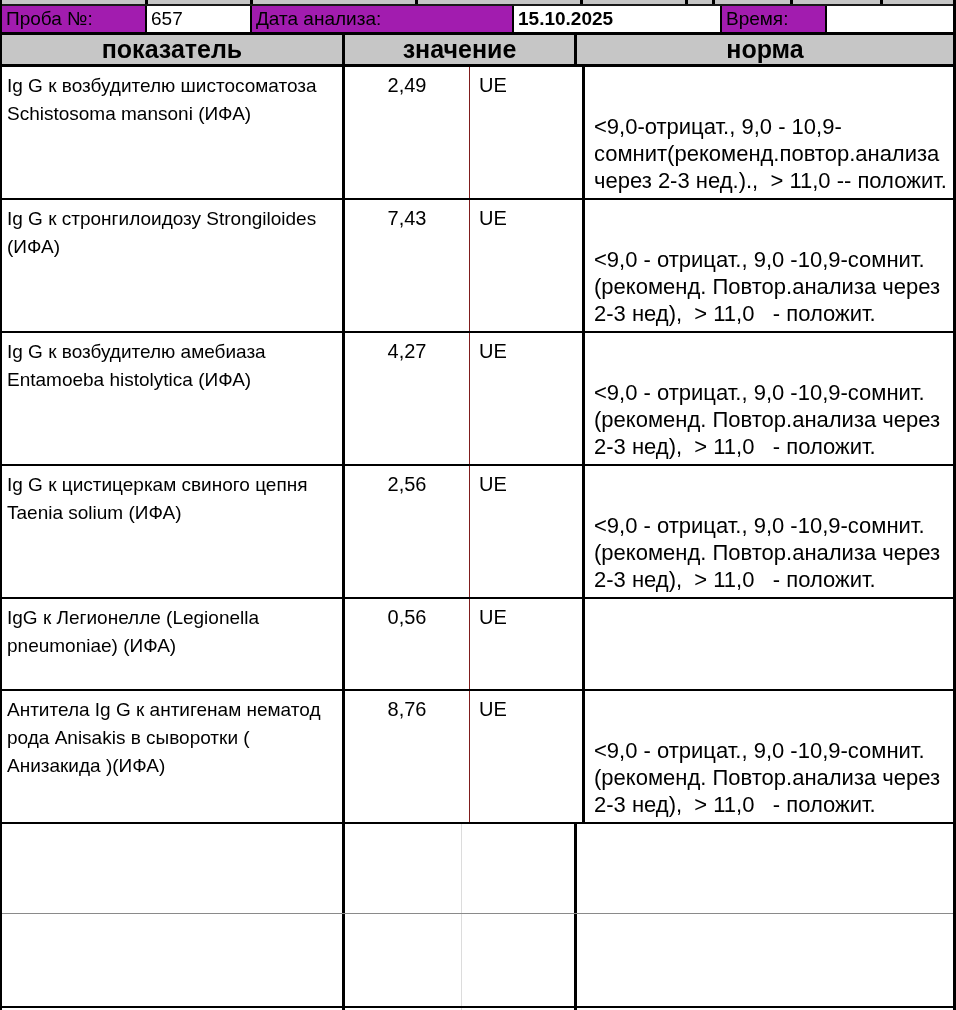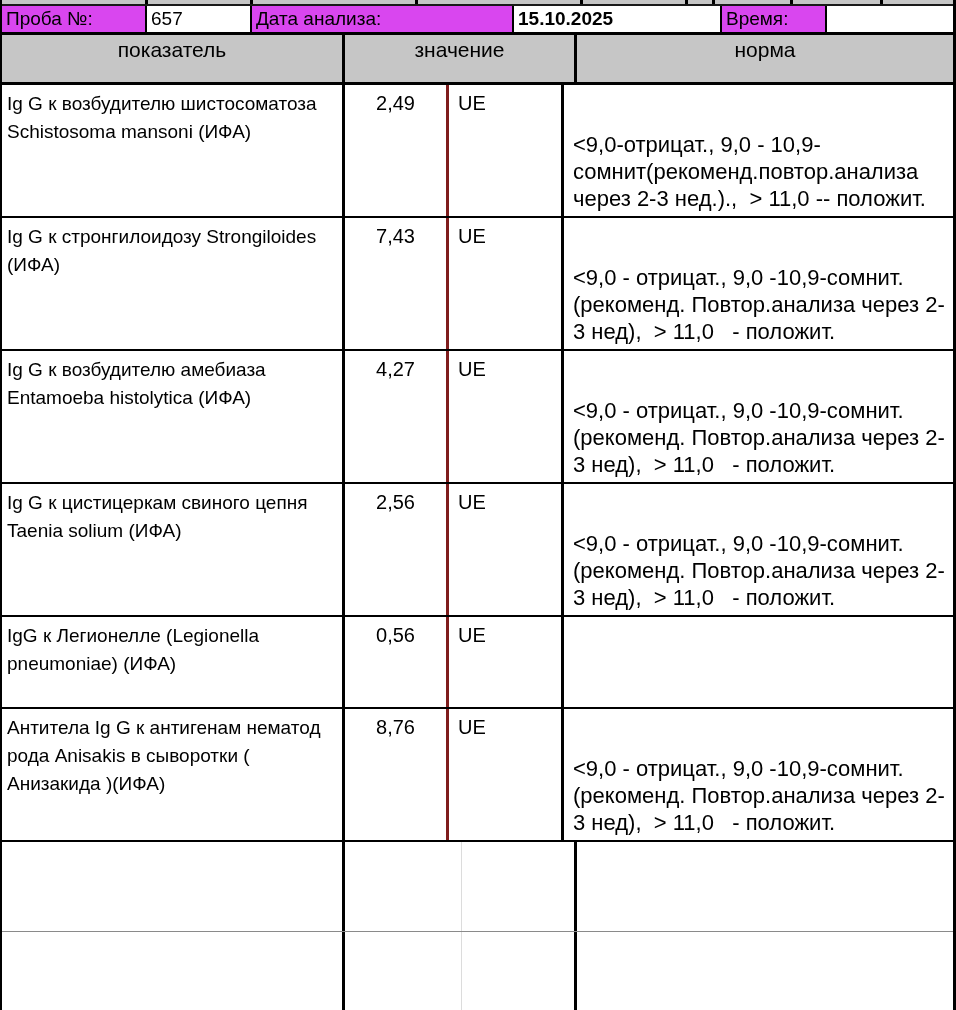--- a/index.html
+++ b/index.html
@@ -34,58 +34,58 @@
     height: 29px;
     border-bottom: 3px solid #000;
     font-size: 19px;
     line-height: 26px;
   }
   .info-row > div {
     overflow: hidden;
     white-space: nowrap;
     padding: 0 4px;
   }
-  .cell-grey { background: #d946ef; }
+  .cell-grey { background: #a21caf; }
   .info-row > div + div { border-left: 2px solid #000; }
   .w-sample-label { width: 143px; }
   .w-sample-value { width: 105px; font-weight: normal; }
   .w-date-label   { width: 262px; }
   .w-date-value   { width: 208px; font-weight: bold; }
   .w-time-label   { width: 105px; }
   .w-time-value   { flex: 1; }
   
   .header-row {
     display: flex;
-    height: 50px;
+    height: 32px;
     background: #c6c6c6;
     border-bottom: 3px solid #000;
-    font-size: 21px;
-    font-weight: normal;
+    font-size: 25px;
+    font-weight: bold;
     text-align: center;
     line-height: 29px;
   }
   .h-indicator { width: 343px; border-right: 3px solid #000; }
   .h-value     { width: 232px; border-right: 3px solid #000; }
   .h-norm      { flex: 1; }
   
   .data-row {
     display: flex;
     border-bottom: 2px solid #000;
     align-items: stretch;
   }
   .c-indicator {
     width: 343px;
     border-right: 3px solid #000;
     padding: 5px 8px 4px 5px;
     font-size: 19px;
     line-height: 28px;
   }
   .c-value {
-    width: 104px;
-    border-right: 3px solid #7f1d1d;
+    width: 125px;
+    border-right: 1px solid #7f1d1d;
     padding-top: 7px;
     text-align: center;
     font-size: 20px;
   }
   .c-unit {
     width: 115px;
     border-right: 3px solid #000;
     padding: 7px 0 0 9px;
     font-size: 20px;
   }

